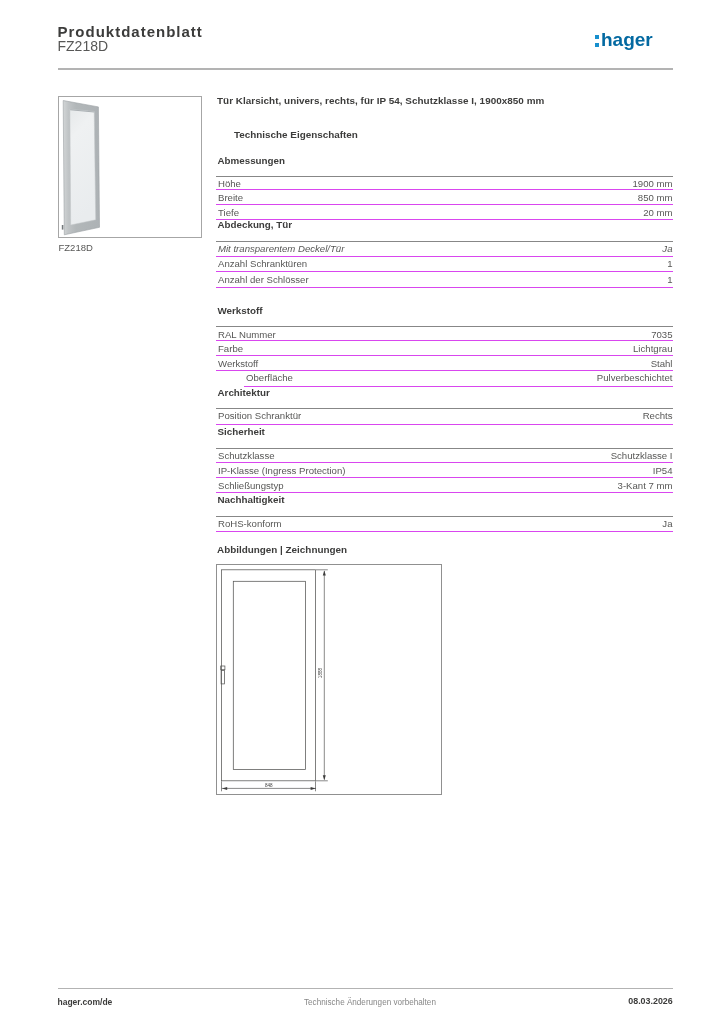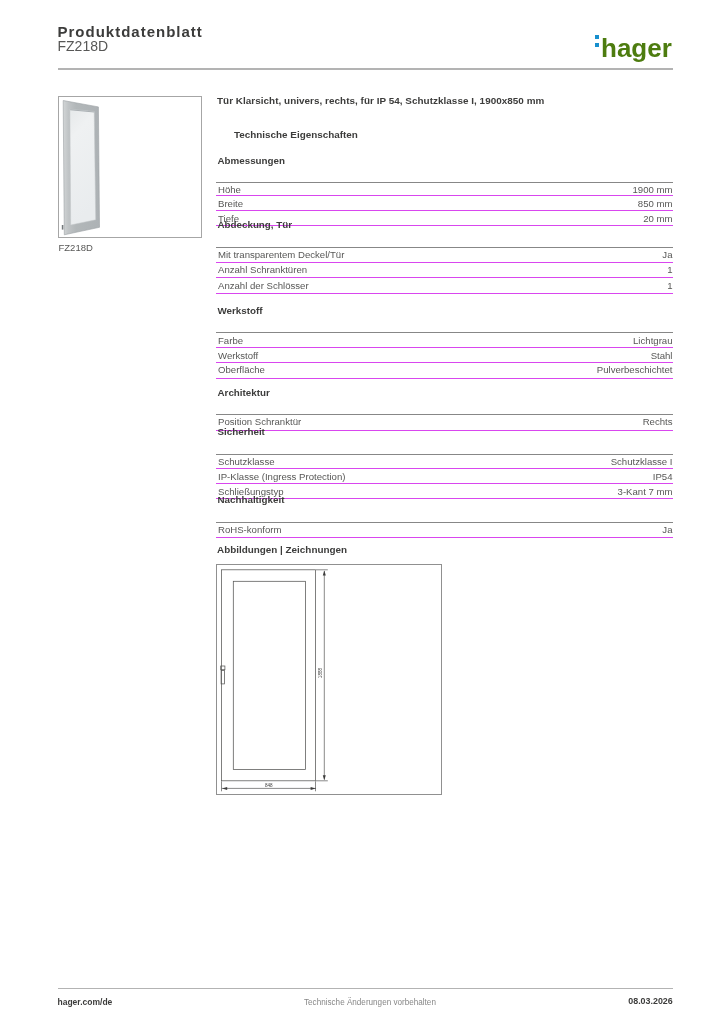--- a/index.html
+++ b/index.html
@@ -4,36 +4,36 @@
 <title>Produktdatenblatt FZ218D</title>
 <style>
   html,body{margin:0;padding:0;}
   body{width:724px;height:1024px;background:#fff;position:relative;
        font-family:"Liberation Sans",sans-serif;overflow:hidden;}
   .abs{position:absolute;}
   .b{font-weight:bold;}
   .sec{position:absolute;left:215.5px;width:457px;}
   .sec h3{margin:0;font-size:9.8px;font-weight:bold;color:#3c3c3b;
           line-height:10.5px;height:10.5px;border-bottom:1px solid #878787;
-          padding-left:2px;padding-bottom:16px;}
+          padding-left:2px;padding-bottom:10px;}
   .row{position:relative;border-bottom:1px solid #d946ef;box-sizing:border-box;
        font-size:9.6px;line-height:10px;color:#575756;}
   .row .k{position:absolute;left:2.5px;top:2.4px;}
   .row .v{position:absolute;right:0px;top:2.4px;}
 </style>
 </head>
 <body>
 
 <div class="abs" style="left:57.5px;top:23.5px;color:#3c3c3b;font-size:15px;font-weight:bold;line-height:16px;letter-spacing:1.0px;">Produktdatenblatt</div>
 
 <div class="abs" style="left:57.5px;top:39.3px;color:#575756;font-size:14px;line-height:15px;">FZ218D</div>
 
 <div class="abs" style="left:594.6px;top:34.7px;width:4.7px;height:4.2px;background:#178fcd;"></div>
 <div class="abs" style="left:594.6px;top:43.2px;width:4.7px;height:4.2px;background:#178fcd;"></div>
-<div class="abs" style="left:601px;top:35px;color:#4d7c0f;font-size:26px;font-weight:bold;line-height:26px;letter-spacing:0px;">hager</div>
+<div class="abs" style="left:601px;top:27px;color:#0369a1;font-size:19px;font-weight:bold;line-height:26px;letter-spacing:0px;">hager</div>
 
 <div class="abs" style="left:57.5px;top:68px;width:615px;height:2px;background:#b3b3b3;"></div>
 
 <div class="abs" style="left:58px;top:96px;width:142px;height:140px;border:1px solid #a6a6a6;">
 
 <svg width="142" height="140" viewBox="0 0 142 140" xmlns="http://www.w3.org/2000/svg">
   <defs>
     <linearGradient id="frameg" x1="0" y1="0" x2="1" y2="0">
       <stop offset="0" stop-color="#d2d5d6"></stop>
       <stop offset="0.14" stop-color="#c0c4c6"></stop>
@@ -78,52 +78,56 @@
 
 <div class="row" style="height:14.8px;">
       <span class="k">Tiefe</span>
       <span class="v">20&nbsp;mm</span>
     </div>
 </div>
 
 <div class="sec" style="top:220.4px;">
 <h3>Abdeckung, Tür</h3>
 
-<div class="row" style="height:15px;">
+<div class="row" style="height:15px;font-style:italic;">
       <span class="k">Mit transparentem Deckel/Tür</span>
       <span class="v">Ja</span>
     </div>
 
 <div class="row" style="height:15.4px;text-align:center;">
       <span class="k">Anzahl Schranktüren</span>
       <span class="v">1</span>
     </div>
 
 
 <div class="row" style="height:15.4px;">
       <span class="k">Anzahl der Schlösser</span>
       <span class="v">1</span>
     </div>
 </div>
 
 <div class="sec" style="top:305.8px;">
 <h3>Werkstoff</h3>
 
+<div class="row" style="height:14px;">
+      <span class="k">RAL Nummer</span>
+      <span class="v">7035</span>
+    </div>
 
 <div class="row" style="height:14.9px;">
       <span class="k">Farbe</span>
       <span class="v">Lichtgrau</span>
     </div>
 
 <div class="row" style="height:14.9px;">
       <span class="k">Werkstoff</span>
       <span class="v">Stahl</span>
     </div>
 
-<div class="row" style="height:15.5px;">
+<div class="row" style="height:15.5px;margin-left:28px;">
       <span class="k">Oberfläche</span>
       <span class="v">Pulverbeschichtet</span>
     </div>
 </div>
 
 <div class="sec" style="top:387.5px;">
 <h3>Architektur</h3>
 
 <div class="row" style="height:16.3px;">
       <span class="k">Position Schranktür</span>

